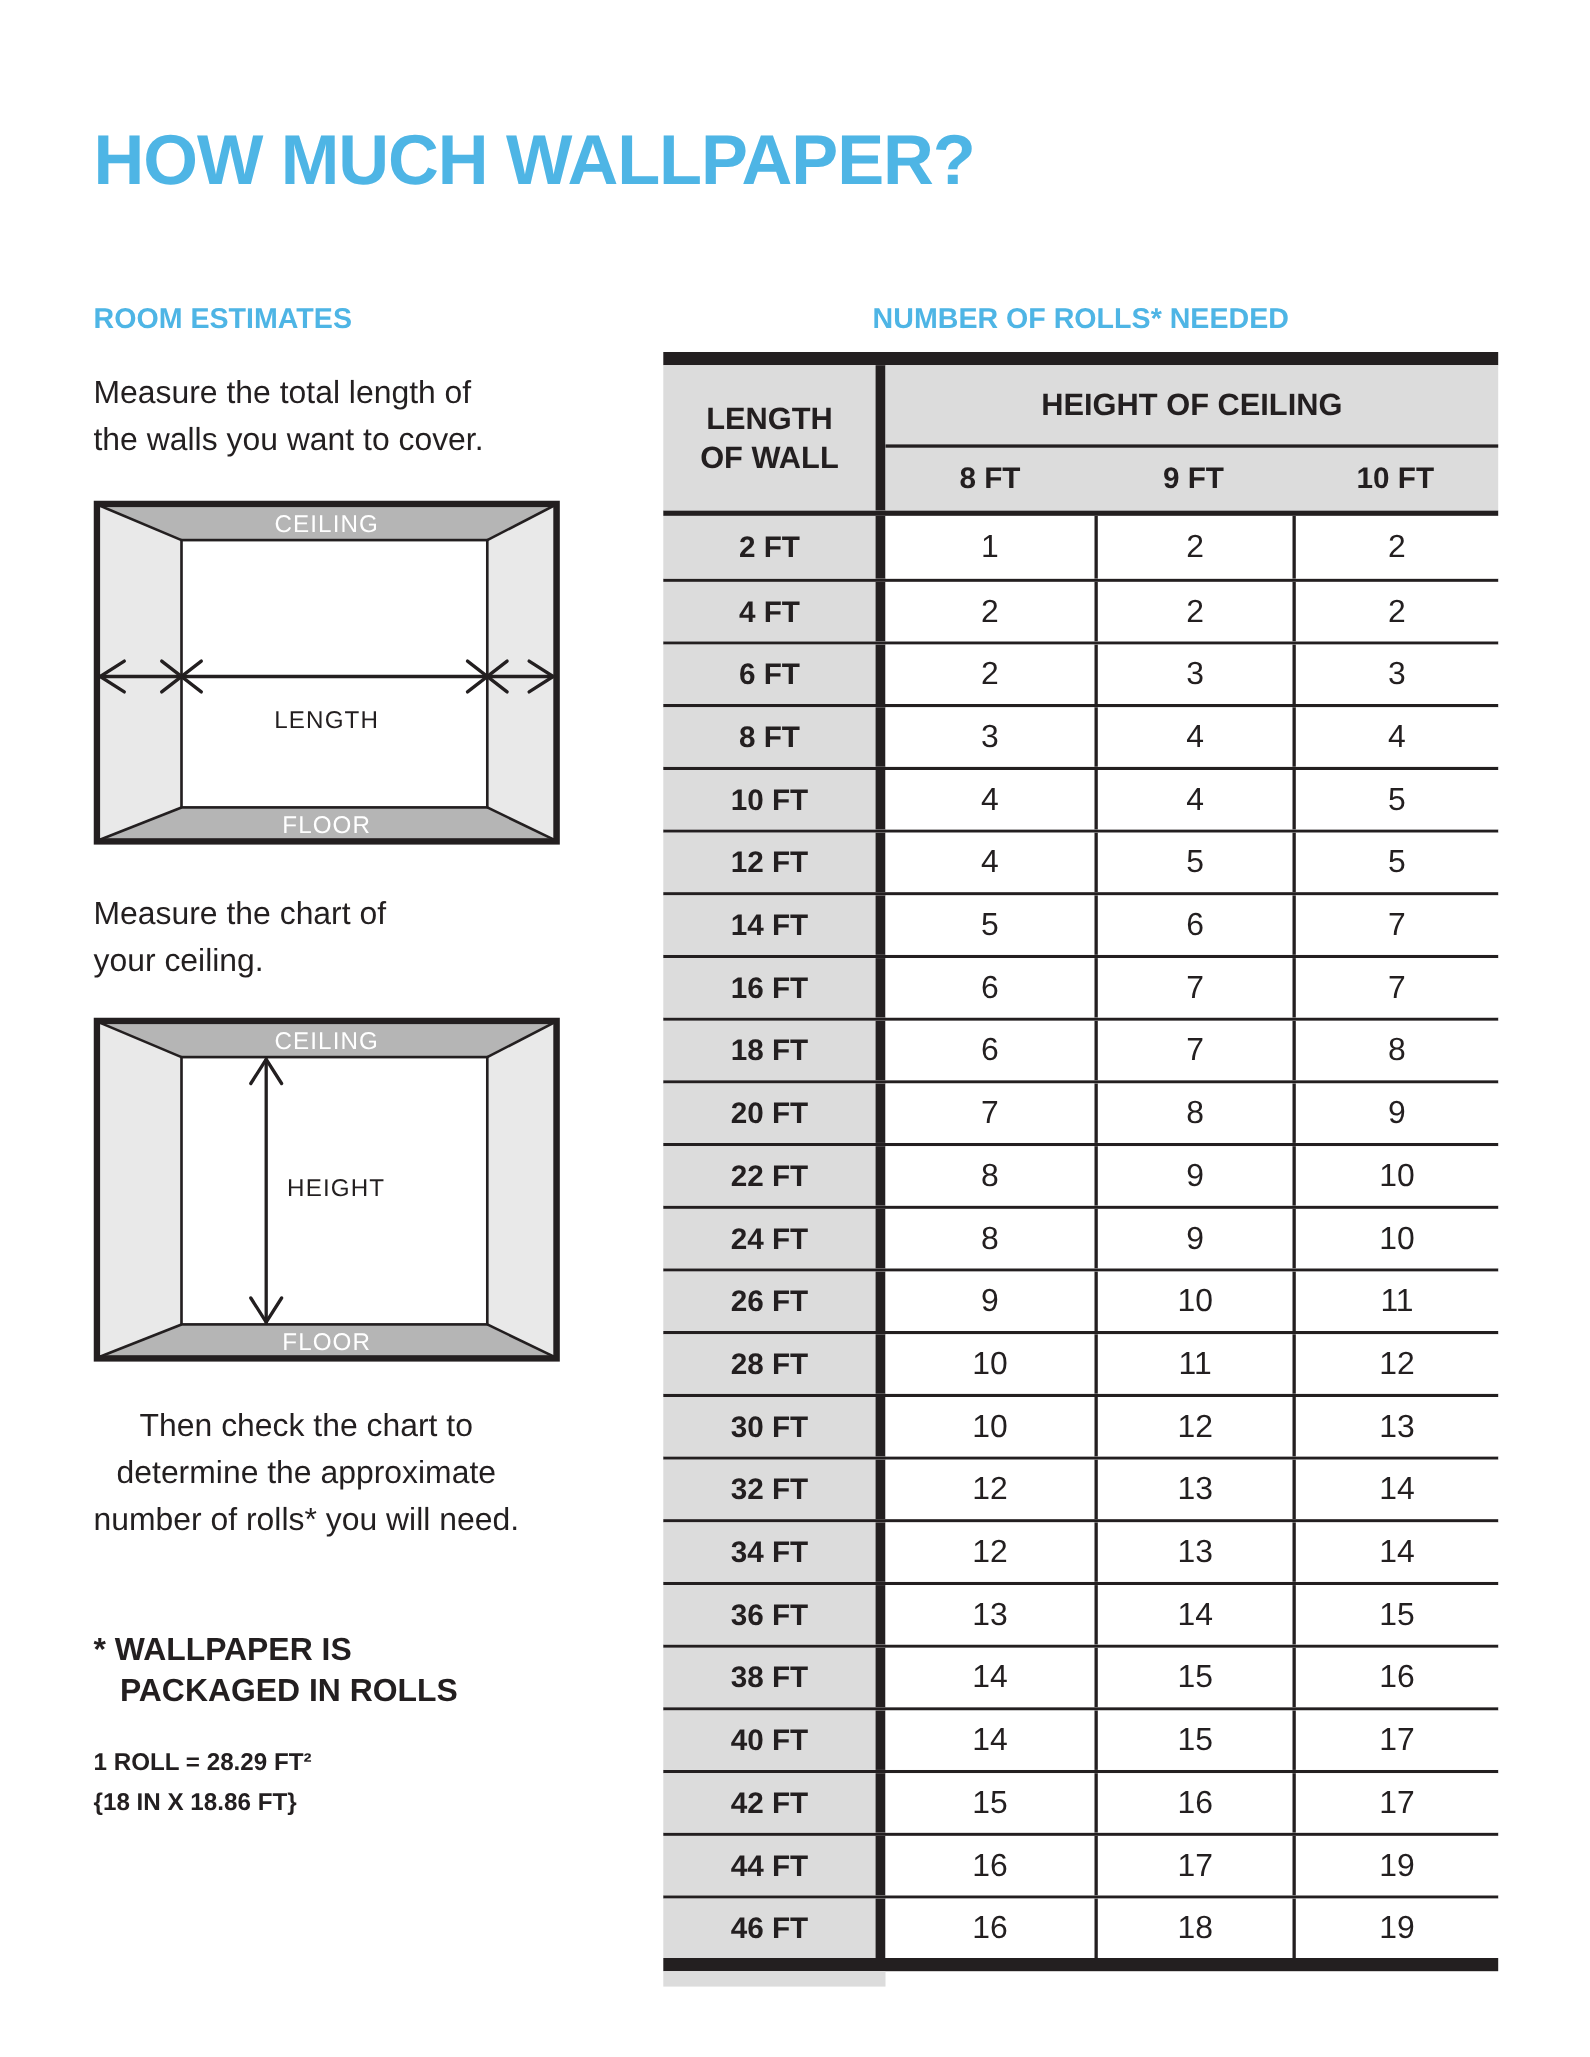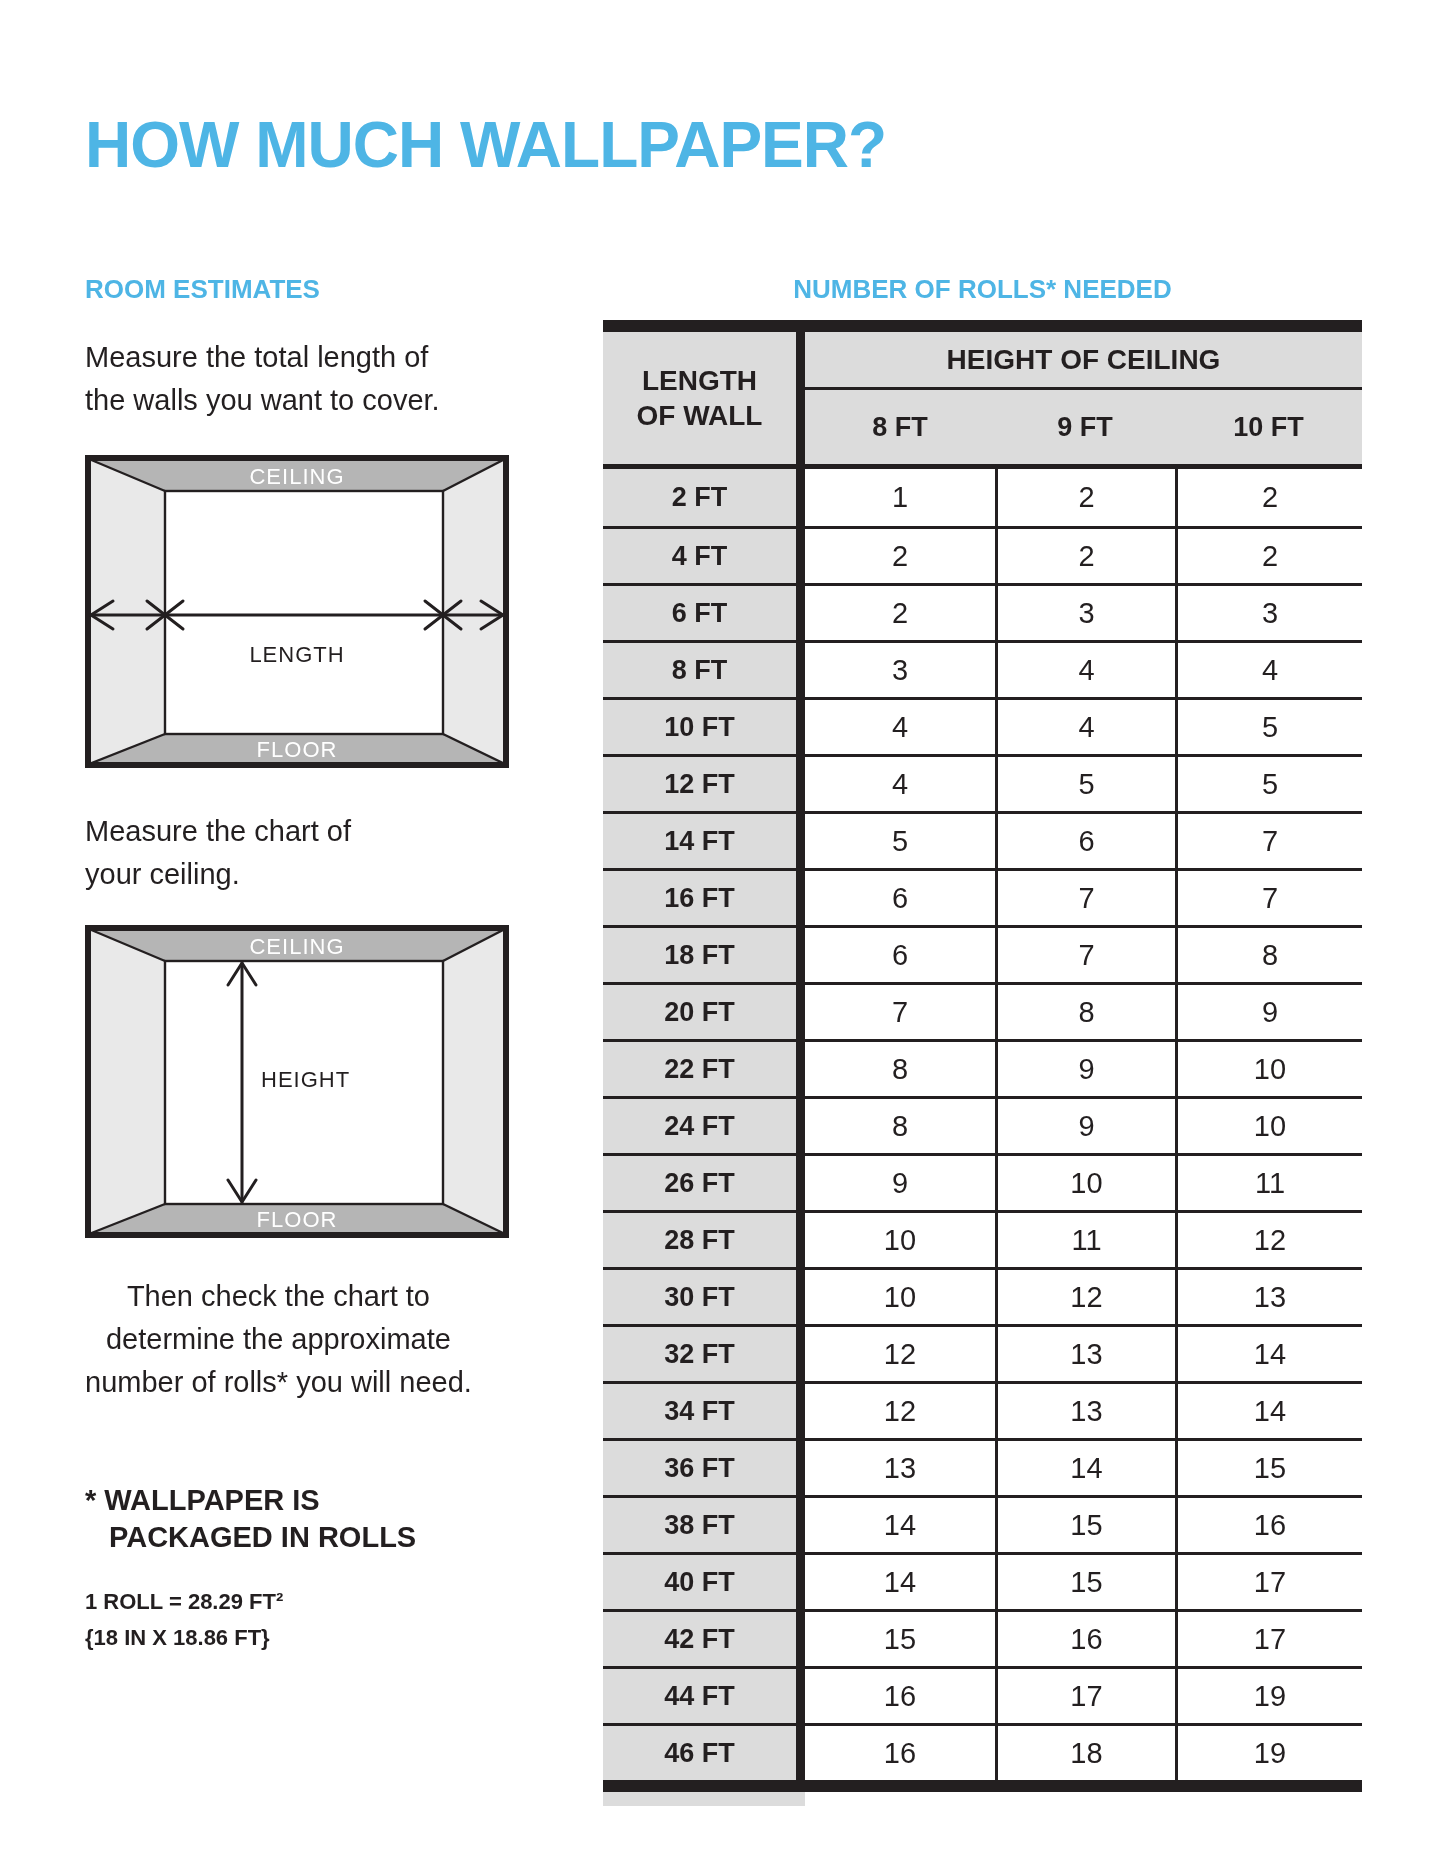--- a/index.html
+++ b/index.html
@@ -36,21 +36,21 @@
   .rollinfo{position:absolute;left:85px;top:1584px;font-size:22px;font-weight:bold;line-height:36px;}
 
   .rolls-table{position:absolute;left:603px;top:320px;width:759px;}
   .topbar,.bottombar{height:12px;background:var(--ink);}
   .hdr-line{height:5px;background:var(--ink);}
   .theader{display:flex;height:132px;}
   .corner{width:202px;background:var(--cell-gray);border-right:9px solid var(--ink);
           display:flex;flex-direction:column;align-items:center;justify-content:center;
           font-size:28px;font-weight:bold;line-height:35px;text-align:center;}
   .hright{width:557px;display:flex;flex-direction:column;background:var(--cell-gray);}
-  .group-label{height:58px;border-bottom:3px solid var(--ink);display:flex;align-items:center;
+  .group-label{height:75px;border-bottom:3px solid var(--ink);display:flex;align-items:center;
           justify-content:center;font-size:28px;font-weight:bold;}
   .subheads{flex:1;display:grid;grid-template-columns:190px 180px 187px;}
   .subhead{display:flex;align-items:center;justify-content:center;font-size:27px;font-weight:bold;}
 
   .trow{display:grid;grid-template-columns:202px 190px 180px 187px;height:57px;}
   .trow:not(:first-child){border-top:3px solid var(--ink);}
   .cell{display:flex;align-items:center;justify-content:center;}
   .label-cell{background:var(--cell-gray);border-right:9px solid var(--ink);
           font-size:27px;font-weight:bold;text-align:center;}
   .value-cell{background:#fff;font-size:29px;}

